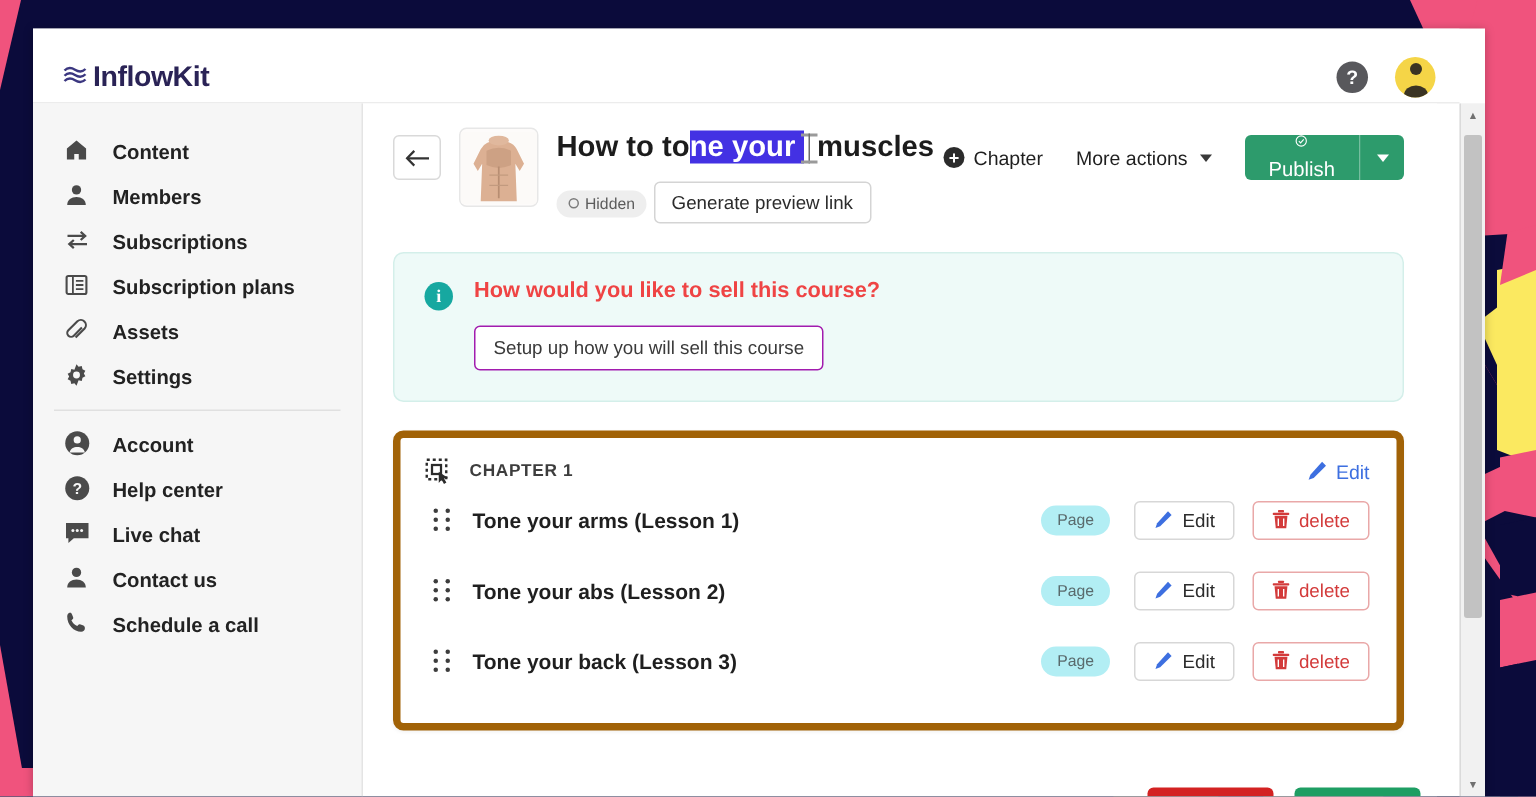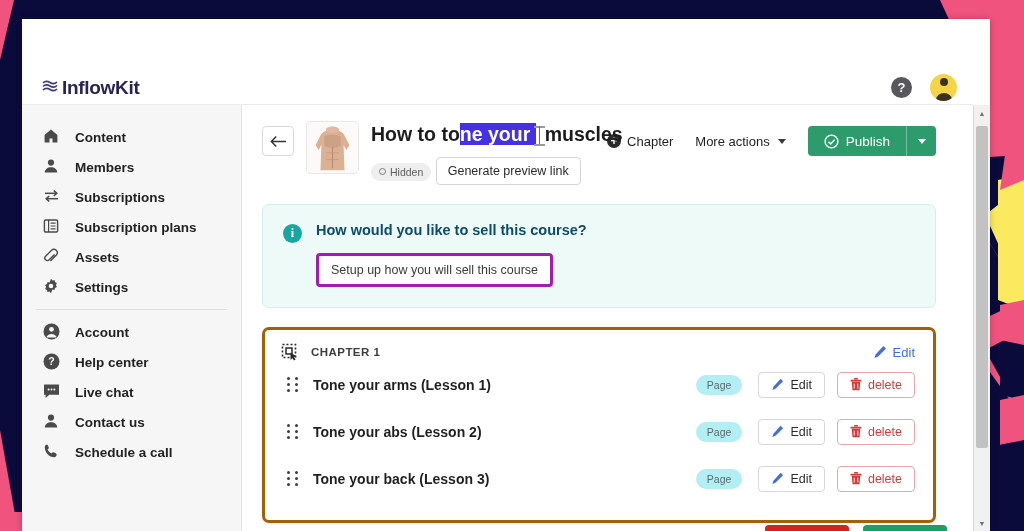--- a/index.html
+++ b/index.html
@@ -45,21 +45,20 @@
   }
 
   
   #topbar {
     height: 50px; background: #ffffff;
     border-bottom: 1px solid #ececec;
     display: flex; align-items: center;
     padding: 16px 16px 0 20px;
     flex: 0 0 auto;
     margin-right: 17px;
-    margin-top: 36px;
   }
   #logo { display: flex; align-items: center; gap: 3px; }
   #logo .wave { color: #3b3780; font-size: 17px; line-height: 1; }
   #logo .word { font-size: 19px; font-weight: bold; color: #2a2356; letter-spacing: -.3px; }
   #topbar .spacer { flex: 1; }
   .help-circle {
     width: 21px; height: 21px; border-radius: 50%;
     background: #58585c; color: #fff;
     display: flex; align-items: center; justify-content: center;
     font-size: 13px; font-weight: bold; margin-right: 18px;
@@ -173,52 +172,52 @@
     font-size: 13px; color: #1f1f1f; cursor: pointer; margin-right: 22px;
   }
   .tri-down {
     width: 0; height: 0; border-left: 4.5px solid transparent;
     border-right: 4.5px solid transparent; border-top: 5.5px solid #3a3a3a;
   }
   #publish-group { display: flex; align-items: stretch; }
   #publish-btn {
     background: #2d9b6c; color: #fff; font-size: 13.5px;
     display: flex; align-items: center; gap: 7px;
-    padding: 0 16px; height: 30px; border-radius: 4px 0 0 4px; cursor: pointer;
+    padding: 0 16px; height: 30px; border-radius: 4px 0 0 4px; cursor: pointer; flex-direction: column;
   }
   #publish-split {
     background: #2d9b6c; width: 30px; height: 30px; border-radius: 0 4px 4px 0;
     border-left: 1px solid #27there; border-left: 1px solid rgba(255,255,255,.35);
     display: flex; align-items: center; justify-content: center; cursor: pointer;
   }
   #publish-split .tri-down { border-top-color: #ffffff; }
 
   
   #banner {
     margin-top: 19px; background: #eefaf8; border: 1px solid #d4efea;
     border-radius: 7px; padding: 17px 20px 20px 20px;
     display: flex; gap: 14px;
   }
   #banner .info-ic {
     width: 19px; height: 19px; flex: 0 0 19px; border-radius: 50%;
     background: #16a8a0; color: #fff; font-size: 12px; font-weight: bold;
     font-family: "Liberation Serif", serif;
     display: flex; align-items: center; justify-content: center; margin-top: 2px;
   }
-  #banner-q { font-size: 14.5px; font-weight: bold; color: #0c4a6e; }
+  #banner-q { font-size: 14.5px; font-weight: bold; color: #ef4444; }
   #banner-btn {
     display: inline-block; margin-top: 15px; background: #fff;
-    border: 3px solid #a21caf; border-radius: 4px;
+    border: 1px solid #a21caf; border-radius: 4px;
     font-size: 12.5px; color: #3a3a3a; padding: 7px 12px; cursor: pointer;
   }
 
   
   #chapter-card {
     margin-top: 19px; background: #fff;
-    border: 3px solid #a16207; border-radius: 7px;
+    border: 5px solid #a16207; border-radius: 7px;
     box-shadow: 0 1px 3px rgba(0,0,0,.06);
     padding: 13px 18px 18px 16px;
   }
   #chapter-head { display: flex; align-items: center; }
   #chapter-head .sel-ic { width: 18px; height: 18px; flex: 0 0 18px; margin-right: 12px; }
   #chapter-title {
     font-size: 11.5px; font-weight: bold; letter-spacing: .45px; color: #3d3d3d;
   }
   #chapter-head .spacer { flex: 1; }
   #chapter-edit {

